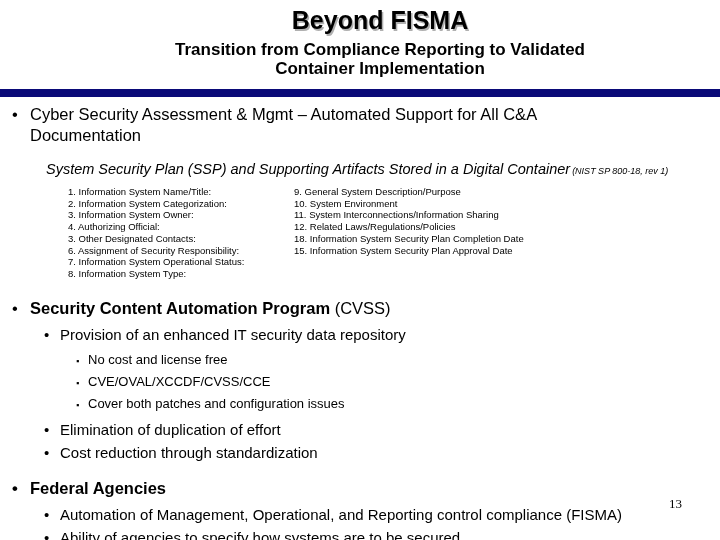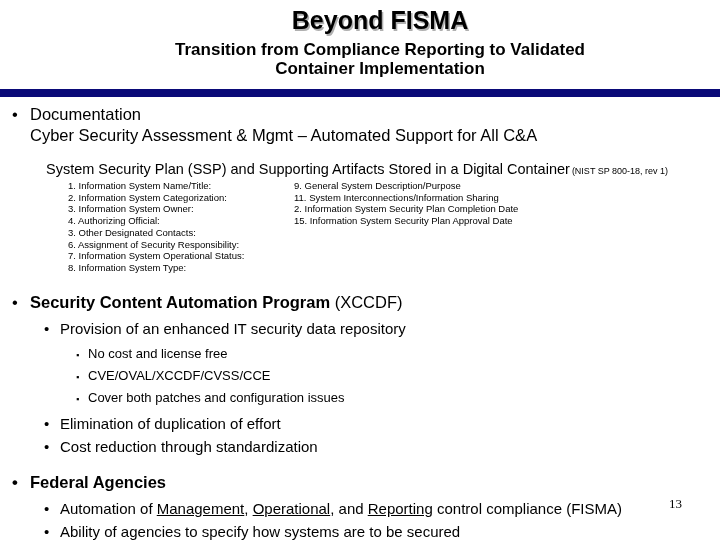--- a/index.html
+++ b/index.html
@@ -97,40 +97,42 @@
   }
   .bullet-l3 > .marker {
     position: absolute;
     left: 76px;
     top: 0;
     font-size: 9px;
     line-height: 24px;
   }
 
   .bold { font-weight: bold; }
-  .u { text-decoration: underline; }
+  .u { }
 
   
   #csam-bullet { margin-top: 4px; }
   #csam-bullet .text { display: block; }
 
   #ssp-heading {
     margin-top: 14px;
     padding-left: 46px;
     font-size: 14.5px;
     line-height: 18px;
     white-space: nowrap;
+    font-style: italic;
   }
   #ssp-ref {
     font-size: 9px;
     vertical-align: baseline;
     padding-left: 2px;
   }
 
   #ssp-columns {
+    margin-top: 6px;
     display: flex;
     padding-left: 68px;
   }
   #ssp-col-left  { width: 226px; }
   #ssp-col-right { width: 340px; }
   .ssp-item {
     font-size: 9.5px;
     line-height: 11.7px;
     white-space: nowrap;
   }
@@ -167,49 +169,51 @@
     <span id="subtitle-line-1">Transition from Compliance Reporting to Validated</span>
     <span id="subtitle-line-2">Container Implementation</span>
   </div>
 </div>
 <div id="title-rule" style="background: rgb(10, 10, 120);"></div>
 
 <div id="slide-body">
 
   <div class="bullet-l1" id="csam-bullet">
     <span class="marker">•</span>
+    <span class="text">Cyber Security Assessment &amp; Mgmt – Automated Support for All C&amp;A</span>
     <span class="text">Documentation</span>
-    <span class="text">Cyber Security Assessment &amp; Mgmt – Automated Support for All C&amp;A</span>
   </div>
 
   <div id="ssp-heading">
     <span>System Security Plan (SSP) and Supporting Artifacts Stored in a Digital Container</span><span id="ssp-ref">(NIST SP 800-18, rev 1)</span>
   </div>
 
   <div id="ssp-columns">
     <div id="ssp-col-left">
       <div class="ssp-item">1. Information System Name/Title:</div>
       <div class="ssp-item">2. Information System Categorization:</div>
       <div class="ssp-item">3. Information System Owner:</div>
       <div class="ssp-item">4. Authorizing Official:</div>
       <div class="ssp-item">3. Other Designated Contacts:</div>
       <div class="ssp-item">6. Assignment of Security Responsibility:</div>
       <div class="ssp-item">7. Information System Operational Status:</div>
       <div class="ssp-item">8. Information System Type:</div>
     </div>
     <div id="ssp-col-right">
       <div class="ssp-item">9. General System Description/Purpose</div>
+      <div class="ssp-item">10. System Environment</div>
       <div class="ssp-item">11. System Interconnections/Information Sharing</div>
-      <div class="ssp-item">2. Information System Security Plan Completion Date</div>
+      <div class="ssp-item">12. Related Laws/Regulations/Policies</div>
+      <div class="ssp-item">18. Information System Security Plan Completion Date</div>
       <div class="ssp-item">15. Information System Security Plan Approval Date</div>
     </div>
   </div>
 
   <div class="bullet-l1" id="scap-bullet">
-    <span class="marker">•</span><span id="scap-name">Security Content Automation Program</span><span id="scap-abbr"> (XCCDF)</span>
+    <span class="marker">•</span><span id="scap-name">Security Content Automation Program</span><span id="scap-abbr"> (CVSS)</span>
   </div>
 
   <div class="bullet-l2" id="scap-sub-1">
     <span class="marker">•</span>
     <span>Provision of an enhanced IT security data repository</span>
   </div>
 
   <div id="scap-l3-group">
     <div class="bullet-l3">
       <span class="marker">▪</span>

